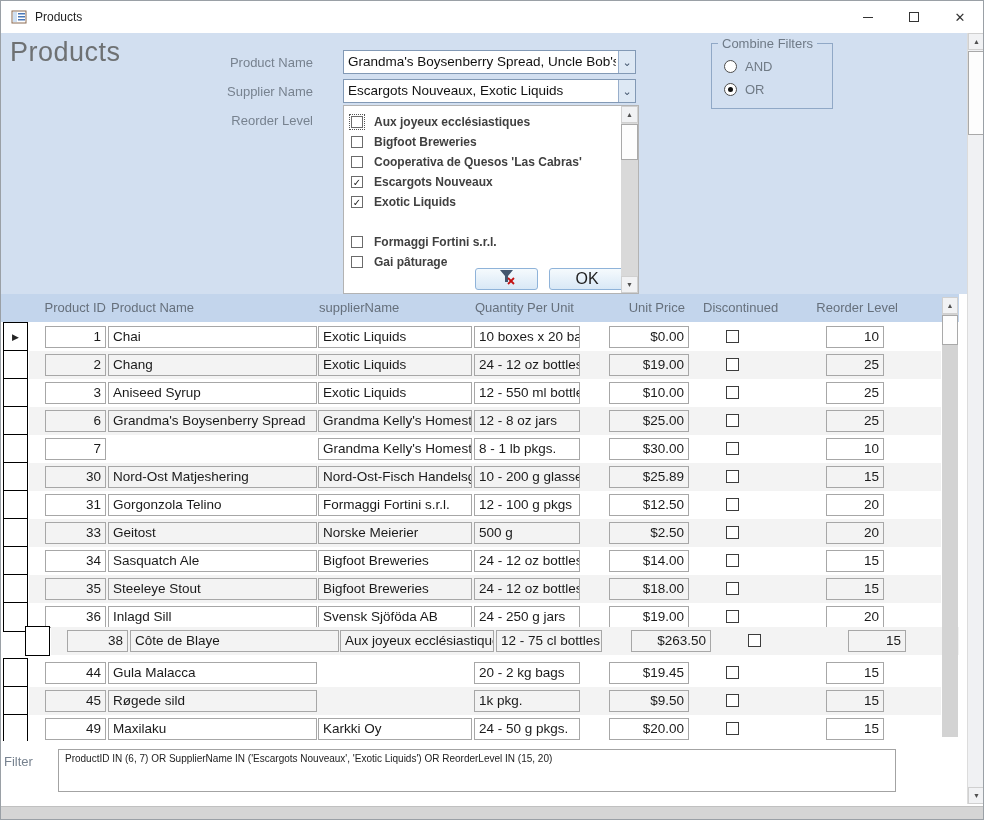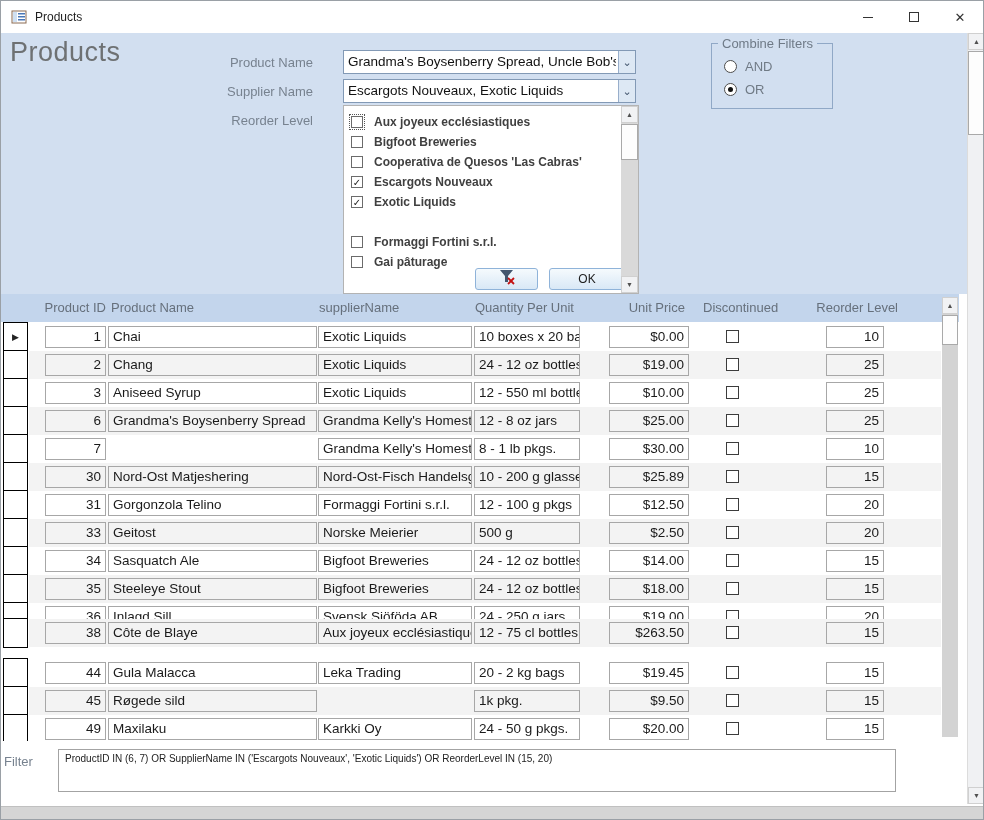--- a/index.html
+++ b/index.html
@@ -28,21 +28,21 @@
   
   .dd-panel { position:absolute; left:342px; top:104px; width:296px; height:189px; background:#fff; border:1px solid #b3b3b3; }
   .dd-items { position:absolute; left:0; top:0; right:17px; bottom:0; }
   .dd-item { position:absolute; left:7px; right:2px; height:20px; display:flex; align-items:center; }
   .dd-check { width:12px; height:12px; border:1px solid #6b6b6b; background:#fff; font-size:10px; line-height:11px; text-align:center; color:#1a1a1a; flex:0 0 12px; }
   .dd-check.focused { outline:1px dotted #555; outline-offset:1px; }
   .dd-label { margin-left:11px; font-size:12px; font-weight:bold; color:#404040; white-space:nowrap; }
   .dd-btn { position:absolute; height:22px; border:1px solid #8fb3d9; border-radius:3px;
             background:linear-gradient(#f5fafd,#d9e8f6); display:flex; align-items:center; justify-content:center; }
   .dd-btn.filterbtn { left:131px; top:162px; width:63px; }
-  .dd-btn.okbtn { left:205px; top:162px; width:76px; font-size:12px; color:#1f1f1f; }
+  .dd-btn.okbtn { left:205px; top:162px; width:76px; font-size:16px; color:#1f1f1f; }
   
   .sb { position:absolute; background:#e9e9e9; }
   .sb-btn { position:absolute; left:0; right:0; height:17px; background:#f1f2f4; border:1px solid #d0d0d0; display:flex; align-items:center; justify-content:center; font-size:7px; color:#505050; }
   .sb-thumb { position:absolute; left:0; right:0; background:#fdfdfd; border:1px solid #a9a9a9; }
   .dd-sb { right:0; top:0; width:17px; height:187px; background:#d9d9d9; }
   
   .groupbox { position:absolute; left:710px; top:10px; width:122px; height:66px; border:1px solid #90a8c6; }
   .groupbox-title { position:absolute; left:6px; top:-8px; background:#d2dff0; padding:0 4px; font-size:13px; color:#6f7a87; }
   .radio-row { position:absolute; left:12px; display:flex; align-items:center; }
   .radio { width:13px; height:13px; border:1px solid #4c4c4c; border-radius:50%; background:#fff; position:relative; flex:0 0 13px; }
@@ -320,37 +320,36 @@
           <div class="stripe"></div>
           <div class="sel"></div>
           <div class="cell c-id">36</div>
           <div class="cell c-name">Inlagd Sill</div>
           <div class="cell c-supp">Svensk Sjöföda AB</div>
           <div class="cell c-qty">24 - 250 g  jars</div>
           <div class="cell c-price">$19.00</div>
           <div class="cell c-re">20</div>
           <span class="row-check"></span>
         </div>
-        <div class="trow alt" style="top: 325px;">
+        <div class="trow alt" style="top: 333px; margin-left: 22px;">
           <div class="stripe"></div>
           <div class="sel"></div>
           <div class="cell c-id">38</div>
           <div class="cell c-name">Côte de Blaye</div>
           <div class="cell c-supp">Aux joyeux ecclésiastiques</div>
           <div class="cell c-qty">12 - 75 cl bottles</div>
           <div class="cell c-price">$263.50</div>
           <div class="cell c-re">15</div>
           <span class="row-check"></span>
         </div>
         <div class="trow" style="top: 365px;">
           <div class="stripe"></div>
           <div class="sel"></div>
           <div class="cell c-id">44</div>
           <div class="cell c-name">Gula Malacca</div>
-          <div class="cell c-supp">Leka Trading</div>
           <div class="cell c-qty">20 - 2 kg bags</div>
           <div class="cell c-price">$19.45</div>
           <div class="cell c-re">15</div>
           <span class="row-check"></span>
         </div>
         <div class="trow alt" style="top: 393px;">
           <div class="stripe"></div>
           <div class="sel"></div>
           <div class="cell c-id">45</div>
           <div class="cell c-name">Røgede sild</div>

